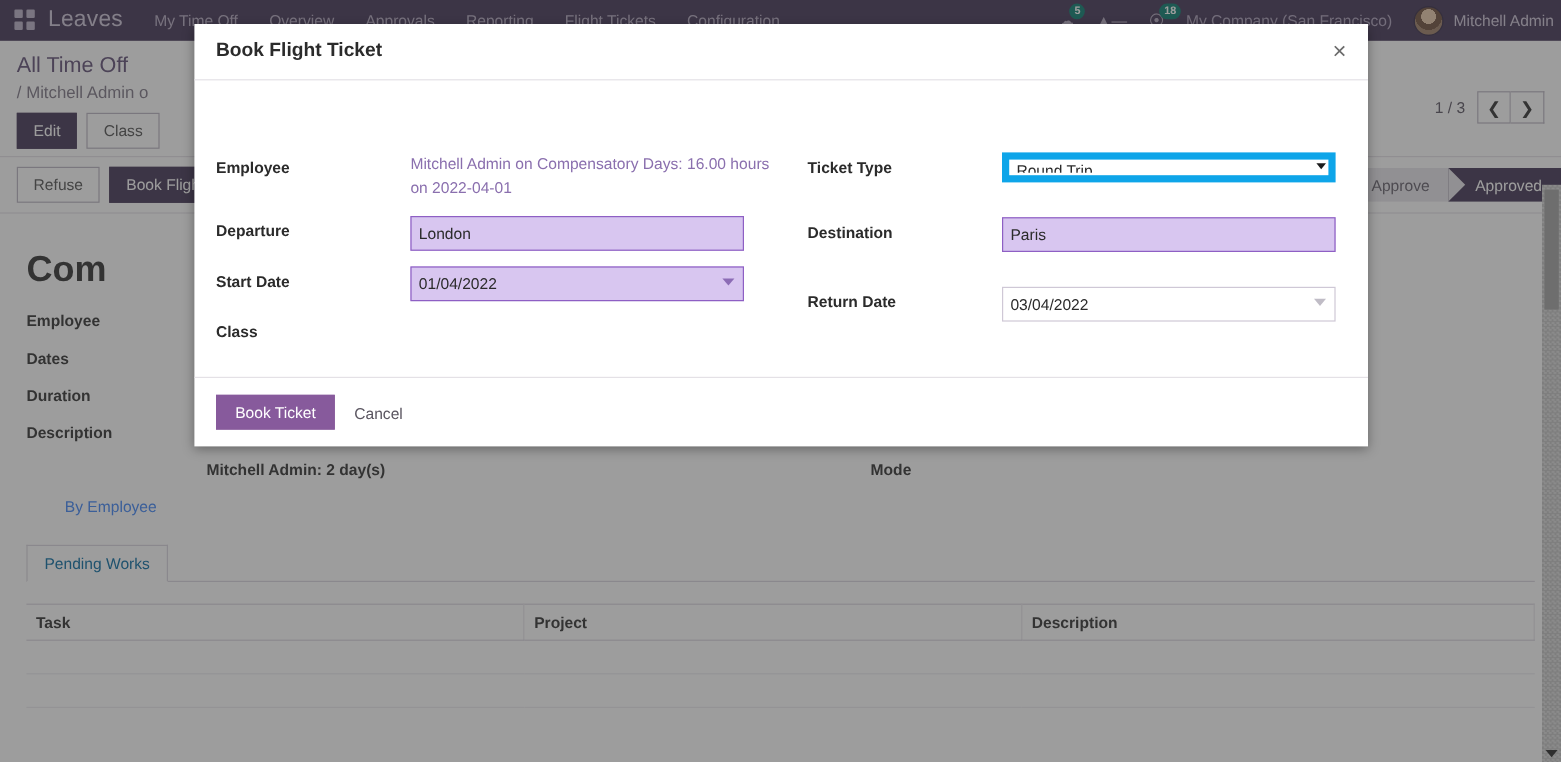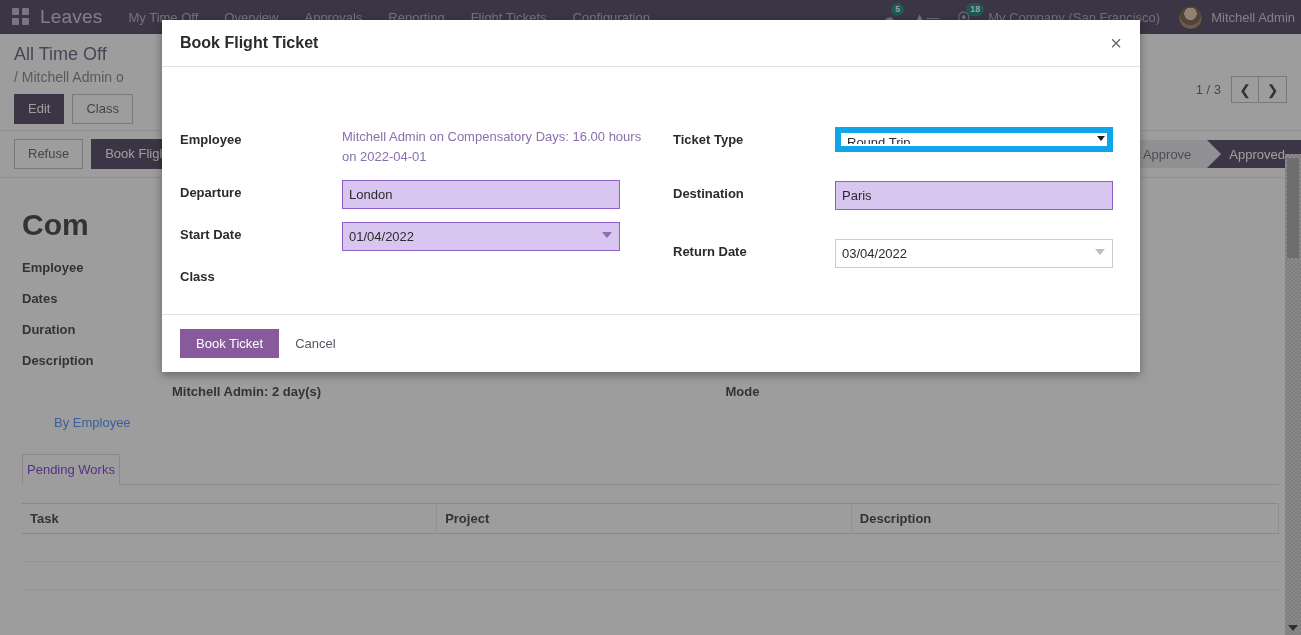--- a/index.html
+++ b/index.html
@@ -145,23 +145,23 @@
   .sheet-title { font-size: 30px; font-weight: bold; color: #2b2b2b; margin: 16px 0 18px 0; }
   .form-grid { display: grid; grid-template-columns: 150px 1fr 1fr; row-gap: 16px; font-size: 13px; }
   .f-label { font-weight: bold; color: #2b2b2b; }
   .f-val { color: #3b82f6; margin-left: 32px; }
   .dates-val { font-weight: bold; color: #2b2b2b; }
 
   
   .notebook { margin-top: 24px; padding: 0 22px; }
   .nb-tabs { display: flex; border-bottom: 1px solid #d9d5de; }
   .nb-tab {
-    padding: 7px 4px;
-    font-size: 13px;
-    color: #6d28d9;
+    padding: 7px 14px;
+    font-size: 13px;
+    color: #0369a1;
     border: 1px solid #d9d5de;
     border-bottom: 1px solid #fff;
     background: #fff;
     margin-bottom: -1px;
     cursor: pointer;
   }
   .grid-table { width: 100%; border-collapse: collapse; margin-top: 18px; font-size: 13px; }
   .grid-table th {
     text-align: left;
     font-weight: bold;
@@ -275,21 +275,21 @@
     border-left: 5px solid transparent;
     border-right: 5px solid transparent;
     border-top: 6px solid #8c6cb5;
     pointer-events: none;
   }
   .caret-dn.muted { border-top-color: #c0bcc6; }
 
   .modal-footer {
     border-top: 1px solid #e4e1e6;
     padding: 14px 18px;
-    display: flex; align-items: center; gap: 10px;
+    display: flex; align-items: flex-end; gap: 10px;
   }
   .btn-book {
     background: #875a9c;
     color: #fff;
     border: 1px solid #875a9c;
     font-size: 13px;
     padding: 6px 15px;
     cursor: pointer;
     font-family: "Liberation Sans", sans-serif;
   }

